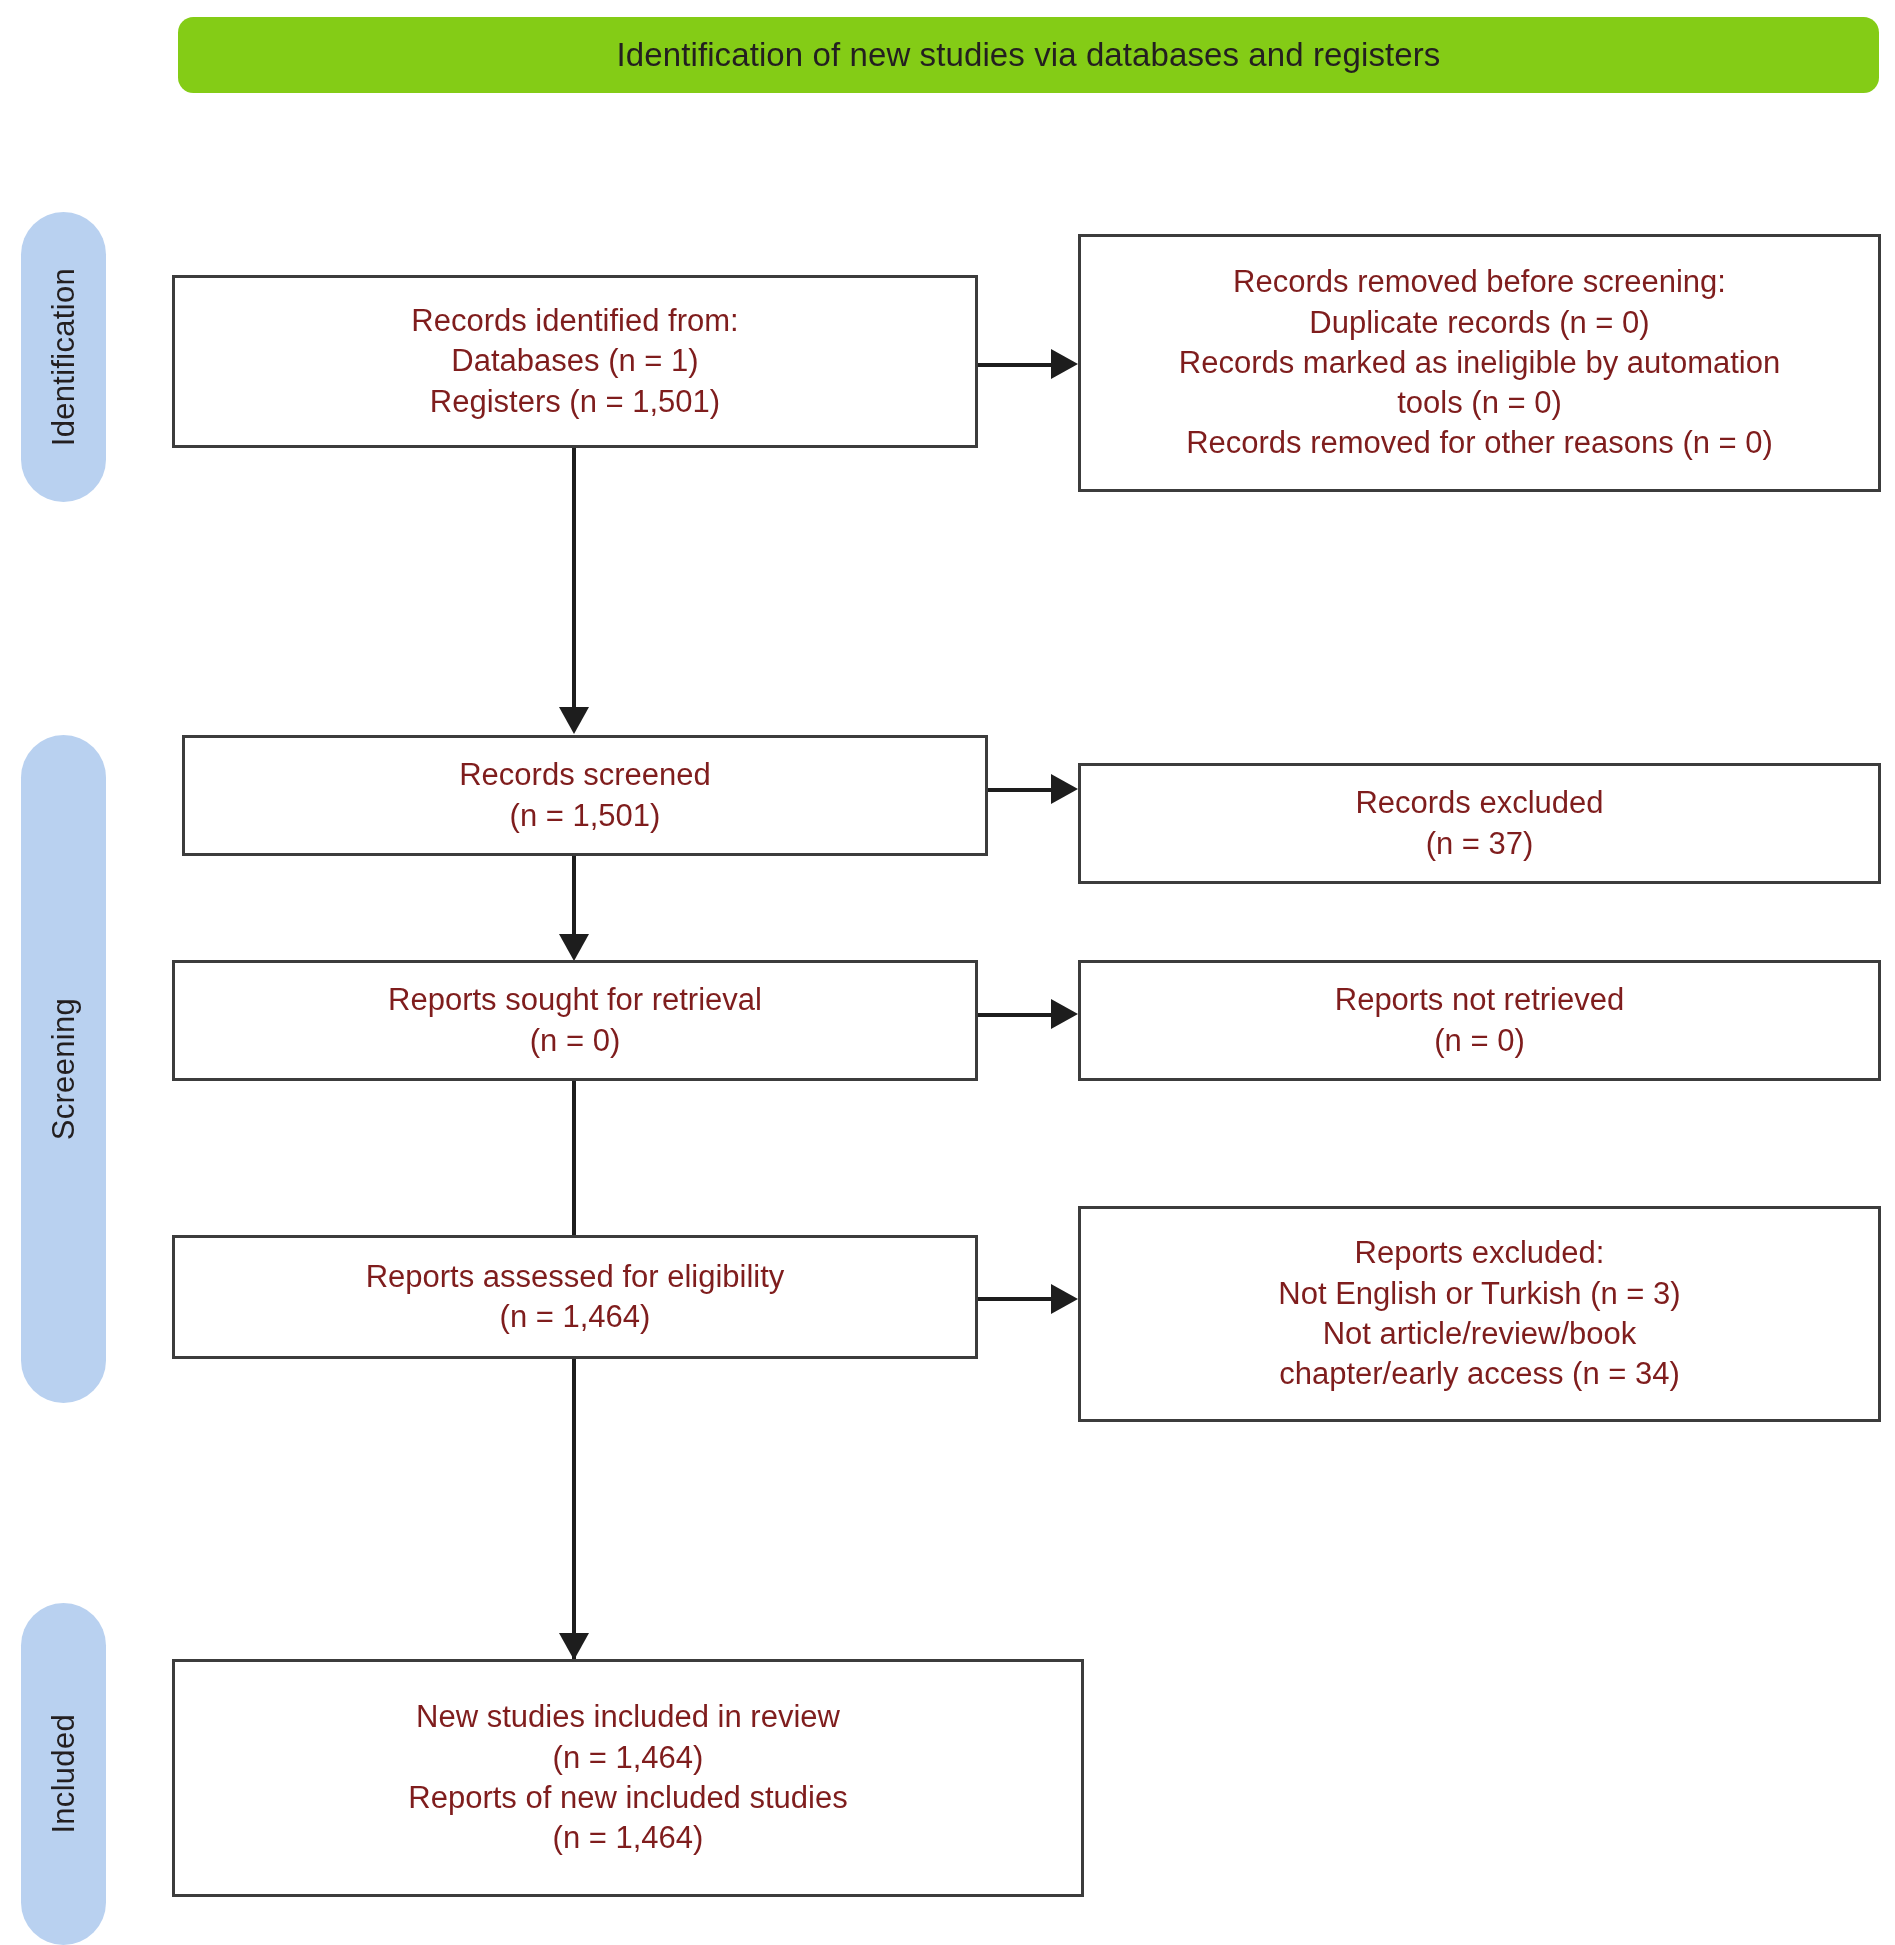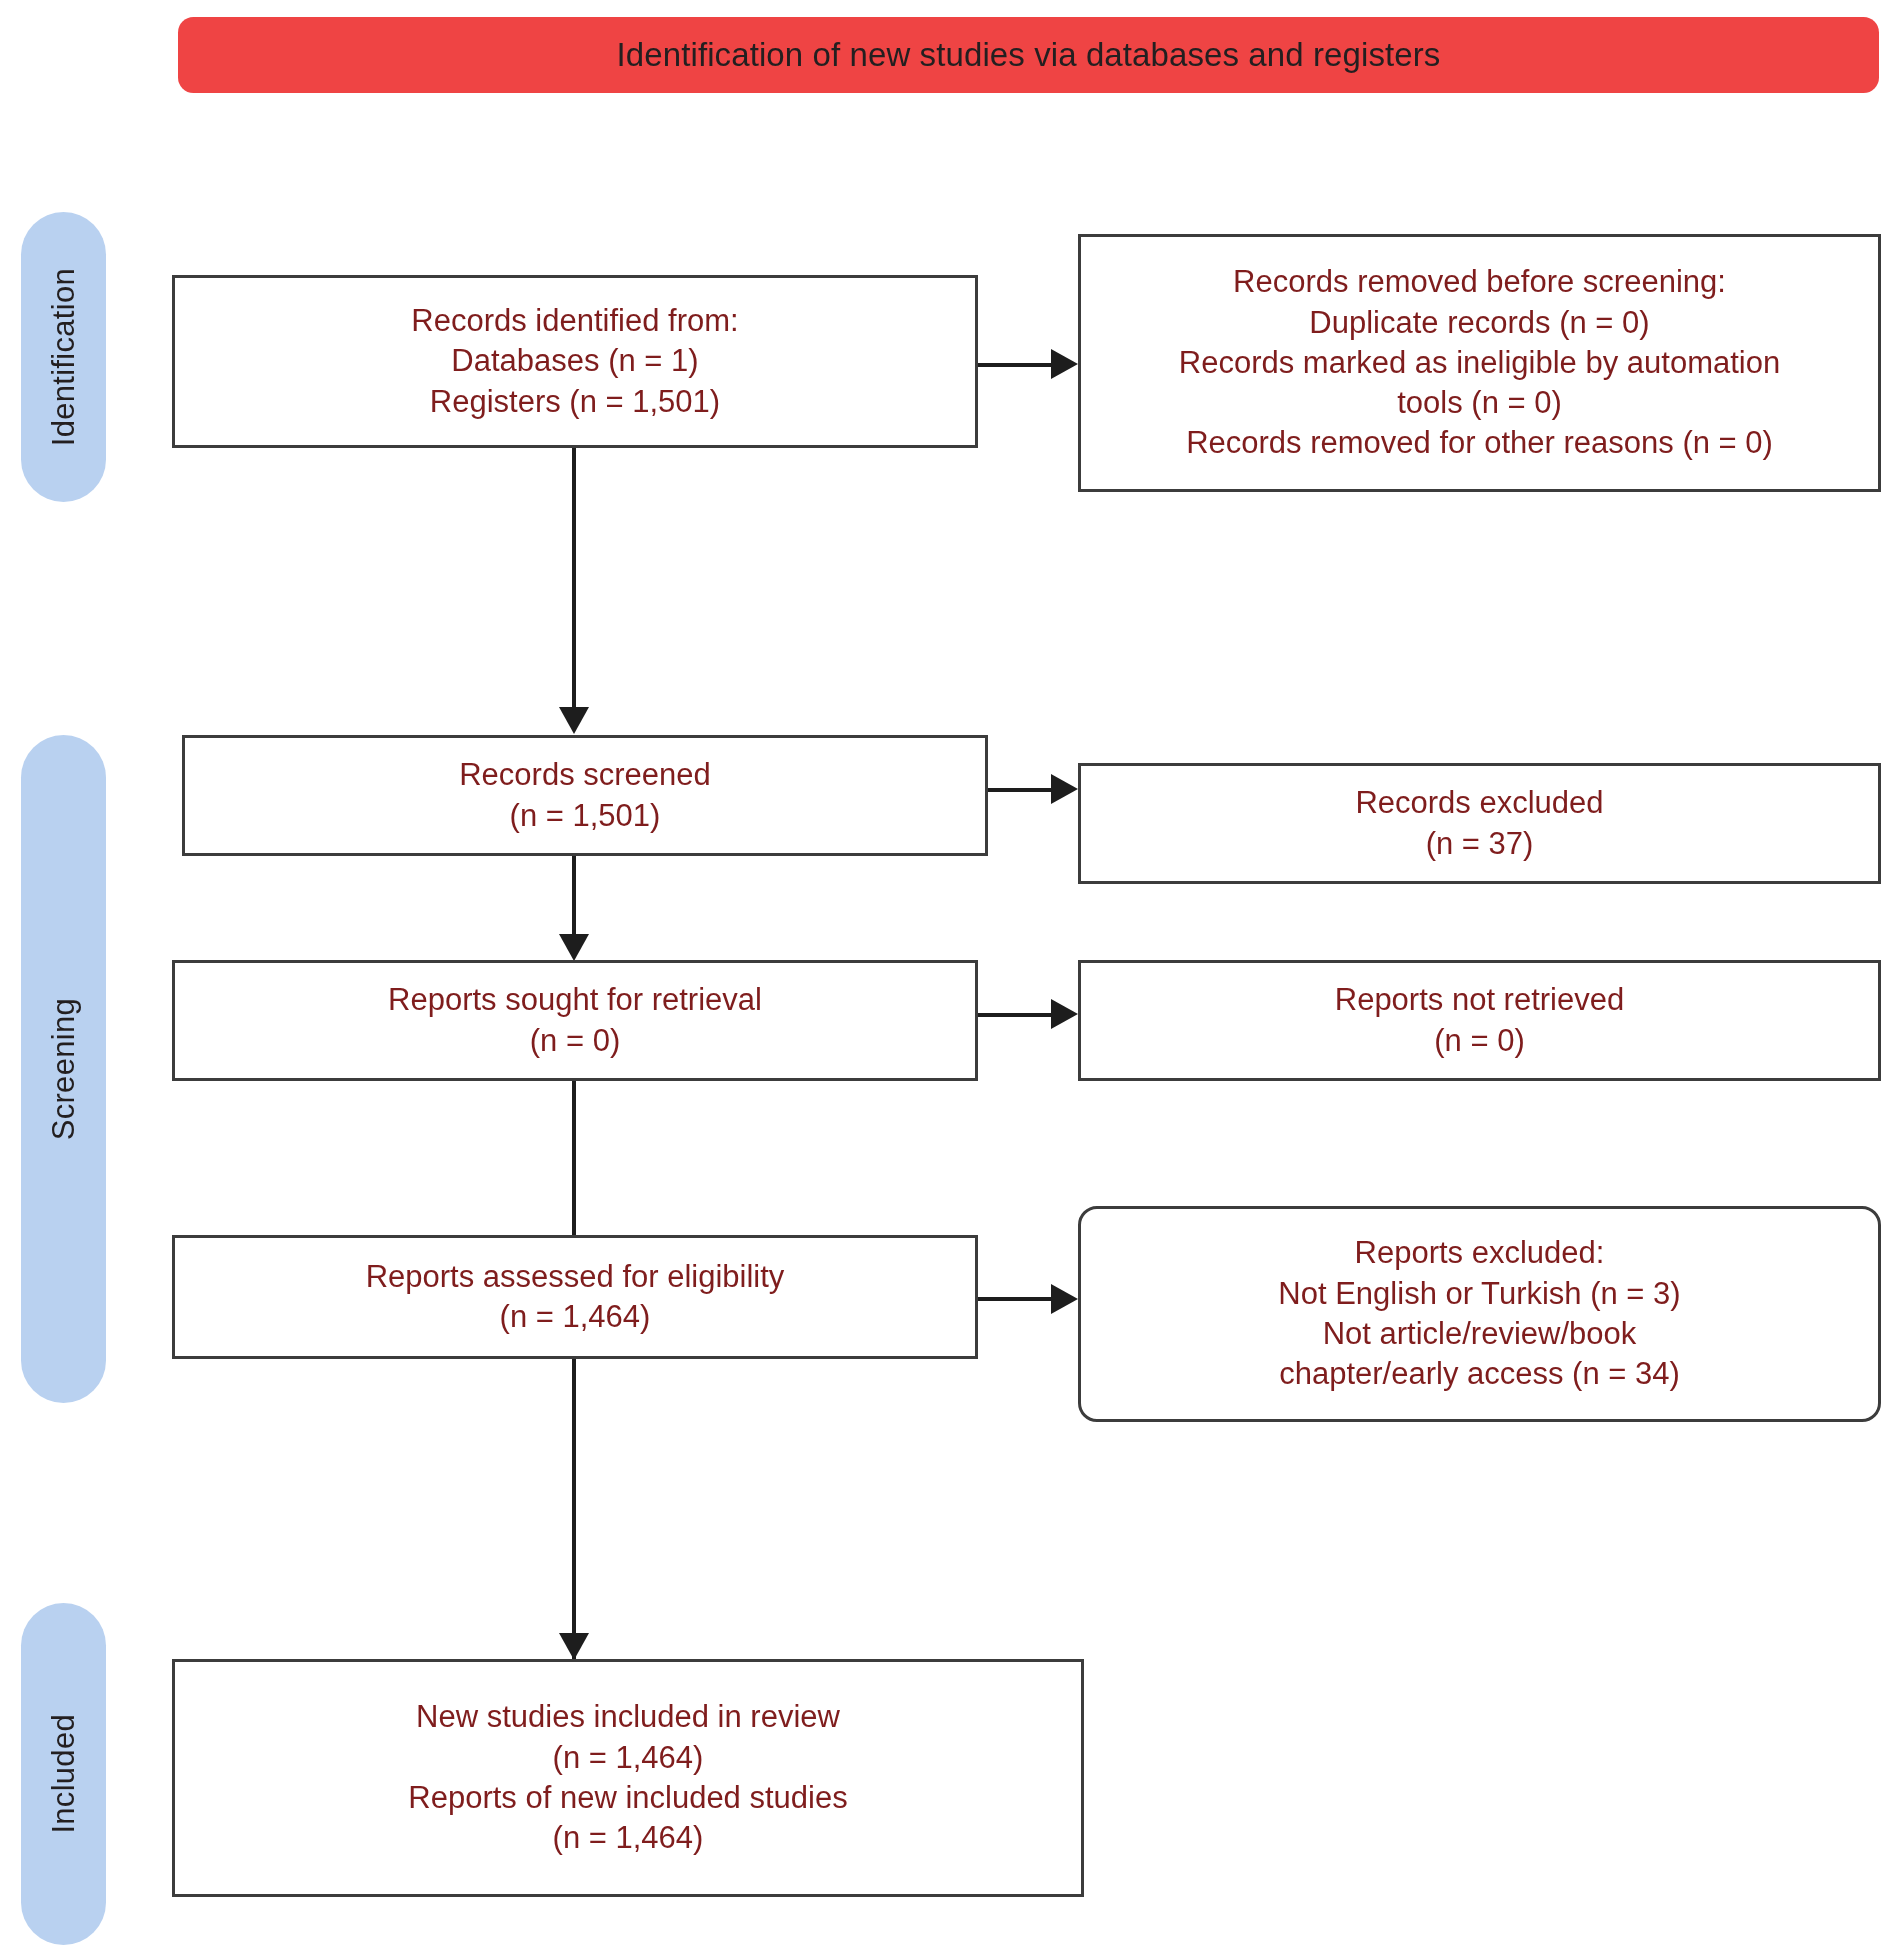--- a/index.html
+++ b/index.html
@@ -18,21 +18,21 @@
     overflow: hidden;
   }
 
   
   .banner {
     position: absolute;
     left: 178px;
     top: 16.6px;
     width: 1701px;
     height: 76px;
-    background: #ef4444;
+    background: #84cc16;
     border-radius: 15.4px;
     display: flex;
     align-items: center;
     justify-content: center;
     box-sizing: border-box;
   }
   .banner-text {
     font-size: 33px;
     color: #231f20;
     letter-spacing: 0.1px;
@@ -191,21 +191,21 @@
   <div class="fbox" style="left:1078px; top:763px; width:803px; height:121px;">
     <span class="fbox-text">Records excluded
 (n = 37)</span>
   </div>
 
   <div class="fbox" style="left:1078px; top:960px; width:803px; height:121px;">
     <span class="fbox-text">Reports not retrieved
 (n = 0)</span>
   </div>
 
-  <div class="fbox" style="left:1078px; top:1206px; width:803px; height:216px;border-radius:19px;">
+  <div class="fbox" style="left:1078px; top:1206px; width:803px; height:216px;">
     <span class="fbox-text">Reports excluded:
 Not English or Turkish (n = 3)
 Not article/review/book
 chapter/early access (n = 34)</span>
   </div>
 
 </div>
 
 
 </body></html>

